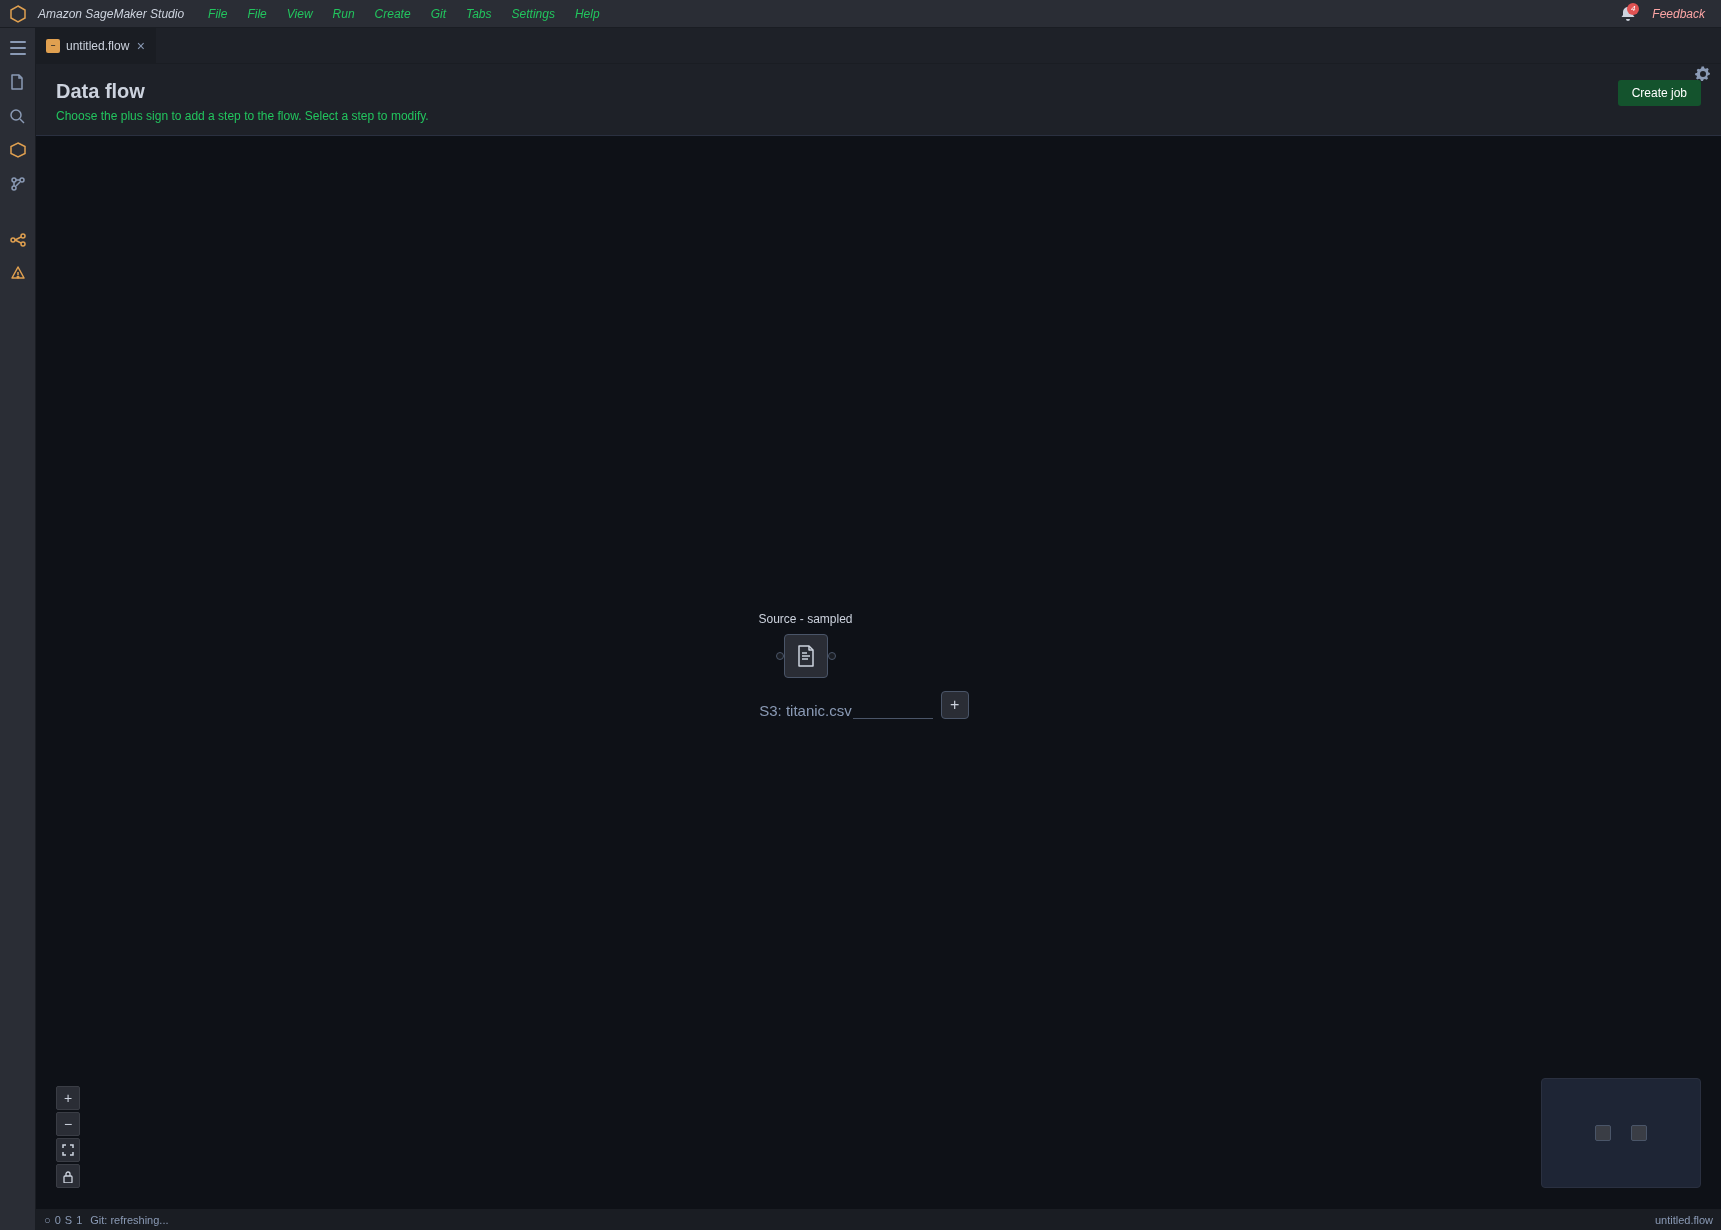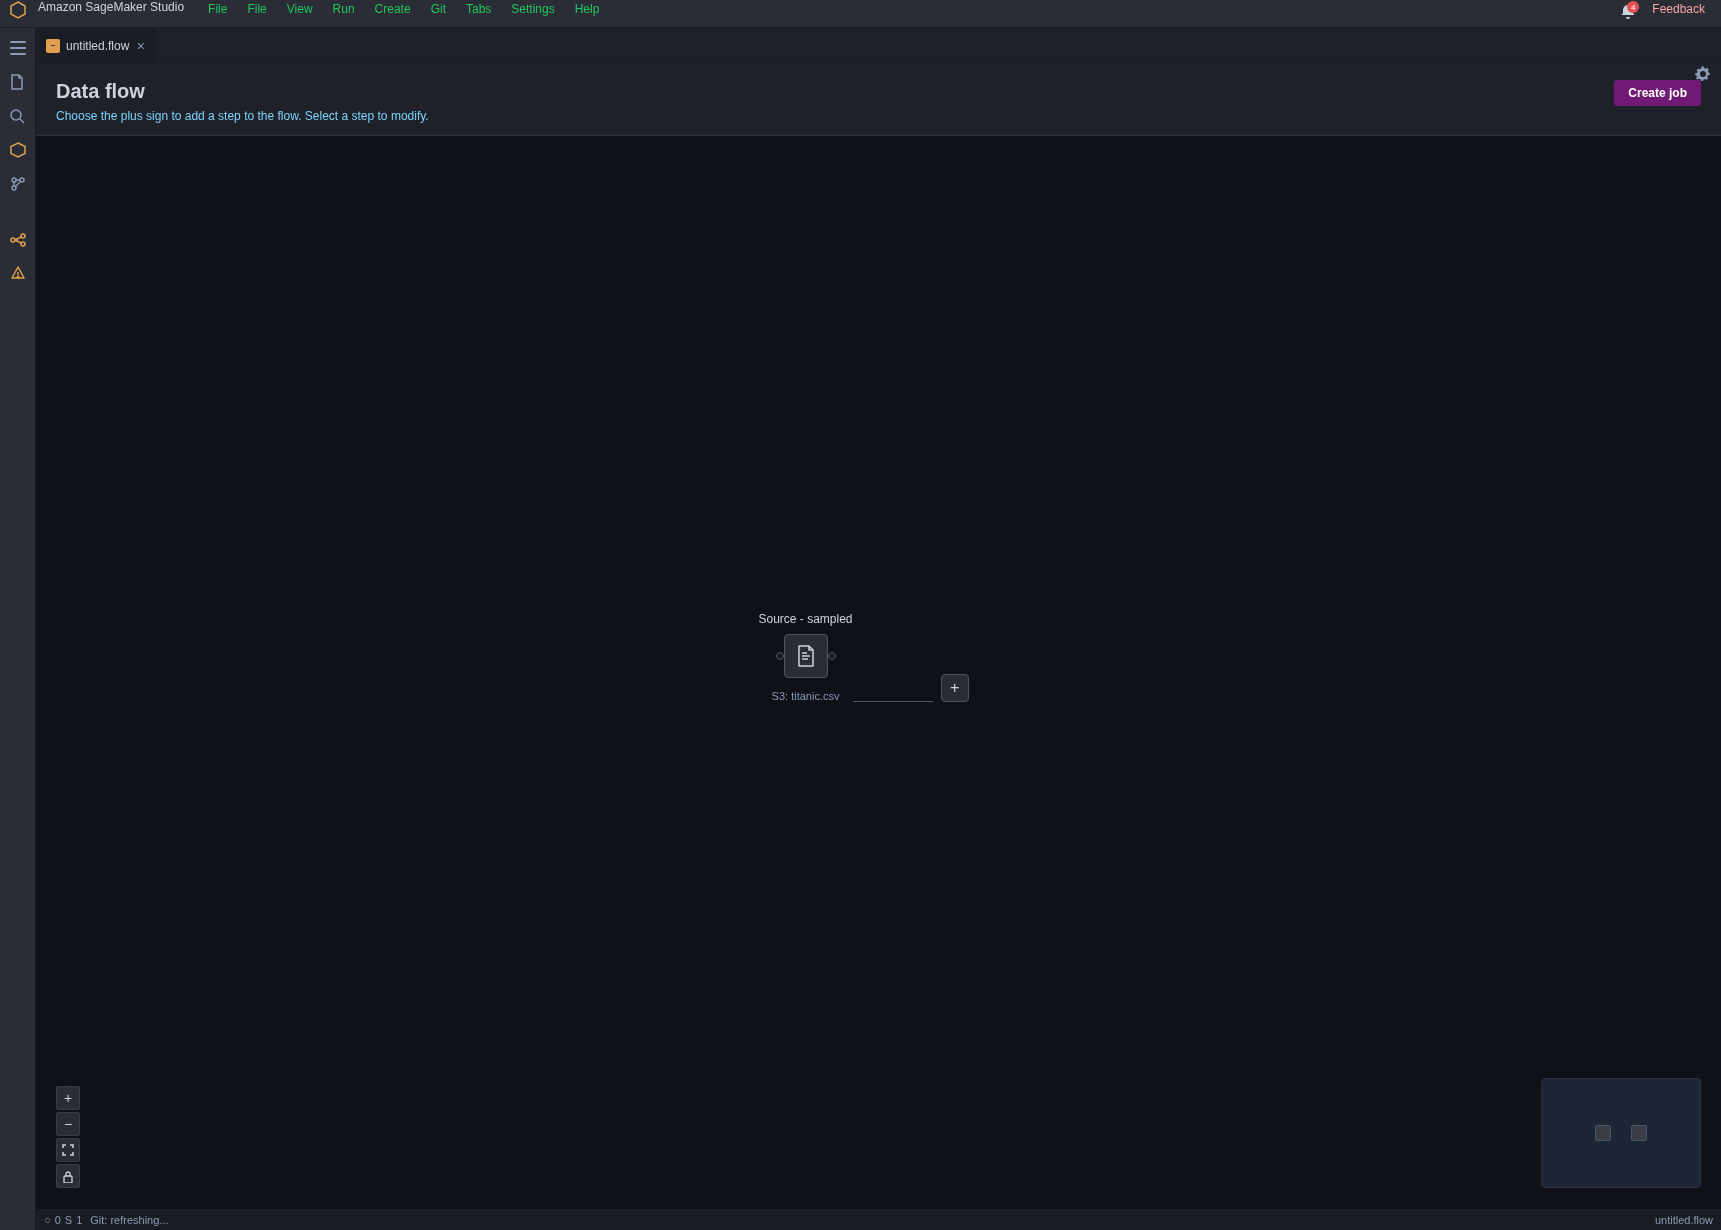--- a/index.html
+++ b/index.html
@@ -10,23 +10,25 @@
       font-family: -apple-system, BlinkMacSystemFont, 'Segoe UI', sans-serif;
       color: #cdd3de;
       overflow: hidden;
     }
 
     
     #menubar {
       height: 28px;
       background: #2a2d35;
       display: flex;
+      align-items: center;
       padding: 0 8px;
       gap: 4px;
       border-bottom: 1px solid #1a1d23;
+      font-style: italic;
     }
     #menubar .app-logo {
       width: 20px;
       height: 20px;
       margin-right: 6px;
     }
     #menubar .app-name {
       font-size: 12px;
       color: #cdd3de;
       margin-right: 12px;
@@ -180,31 +182,31 @@
       border-bottom: 1px solid #2a3040;
     }
     #page-header .header-left h1 {
       font-size: 20px;
       font-weight: 600;
       color: #cdd3de;
       margin-bottom: 6px;
     }
     #page-header .header-left p {
       font-size: 12px;
-      color: #7dd3fc;
+      color: #22c55e;
     }
     .create-job-btn {
-      background: #701a75;
+      background: #14532d;
       color: white;
       border: none;
       padding: 6px 14px;
       border-radius: 3px;
       font-size: 12px;
       cursor: pointer;
-      font-weight: 700;
+      font-weight: 400;
     }
 
     
     #flow-canvas {
       flex: 1;
       background: #0e1117;
       position: relative;
       overflow: hidden;
     }
 
@@ -268,24 +270,24 @@
       background: #1a1d23;
     }
 
     .node-line {
       width: 80px;
       height: 1px;
       background: #4a5568;
     }
 
     .node-sublabel {
-      font-size: 11px;
+      font-size: 15px;
       color: #8a9ab5;
       white-space: nowrap;
-      margin-top: 4px;
+      margin-top: 16px;
     }
 
     .add-node-btn {
       width: 28px;
       height: 28px;
       background: #2a2d35;
       border: 1px solid #4a5568;
       border-radius: 4px;
       display: flex;
       align-items: center;

